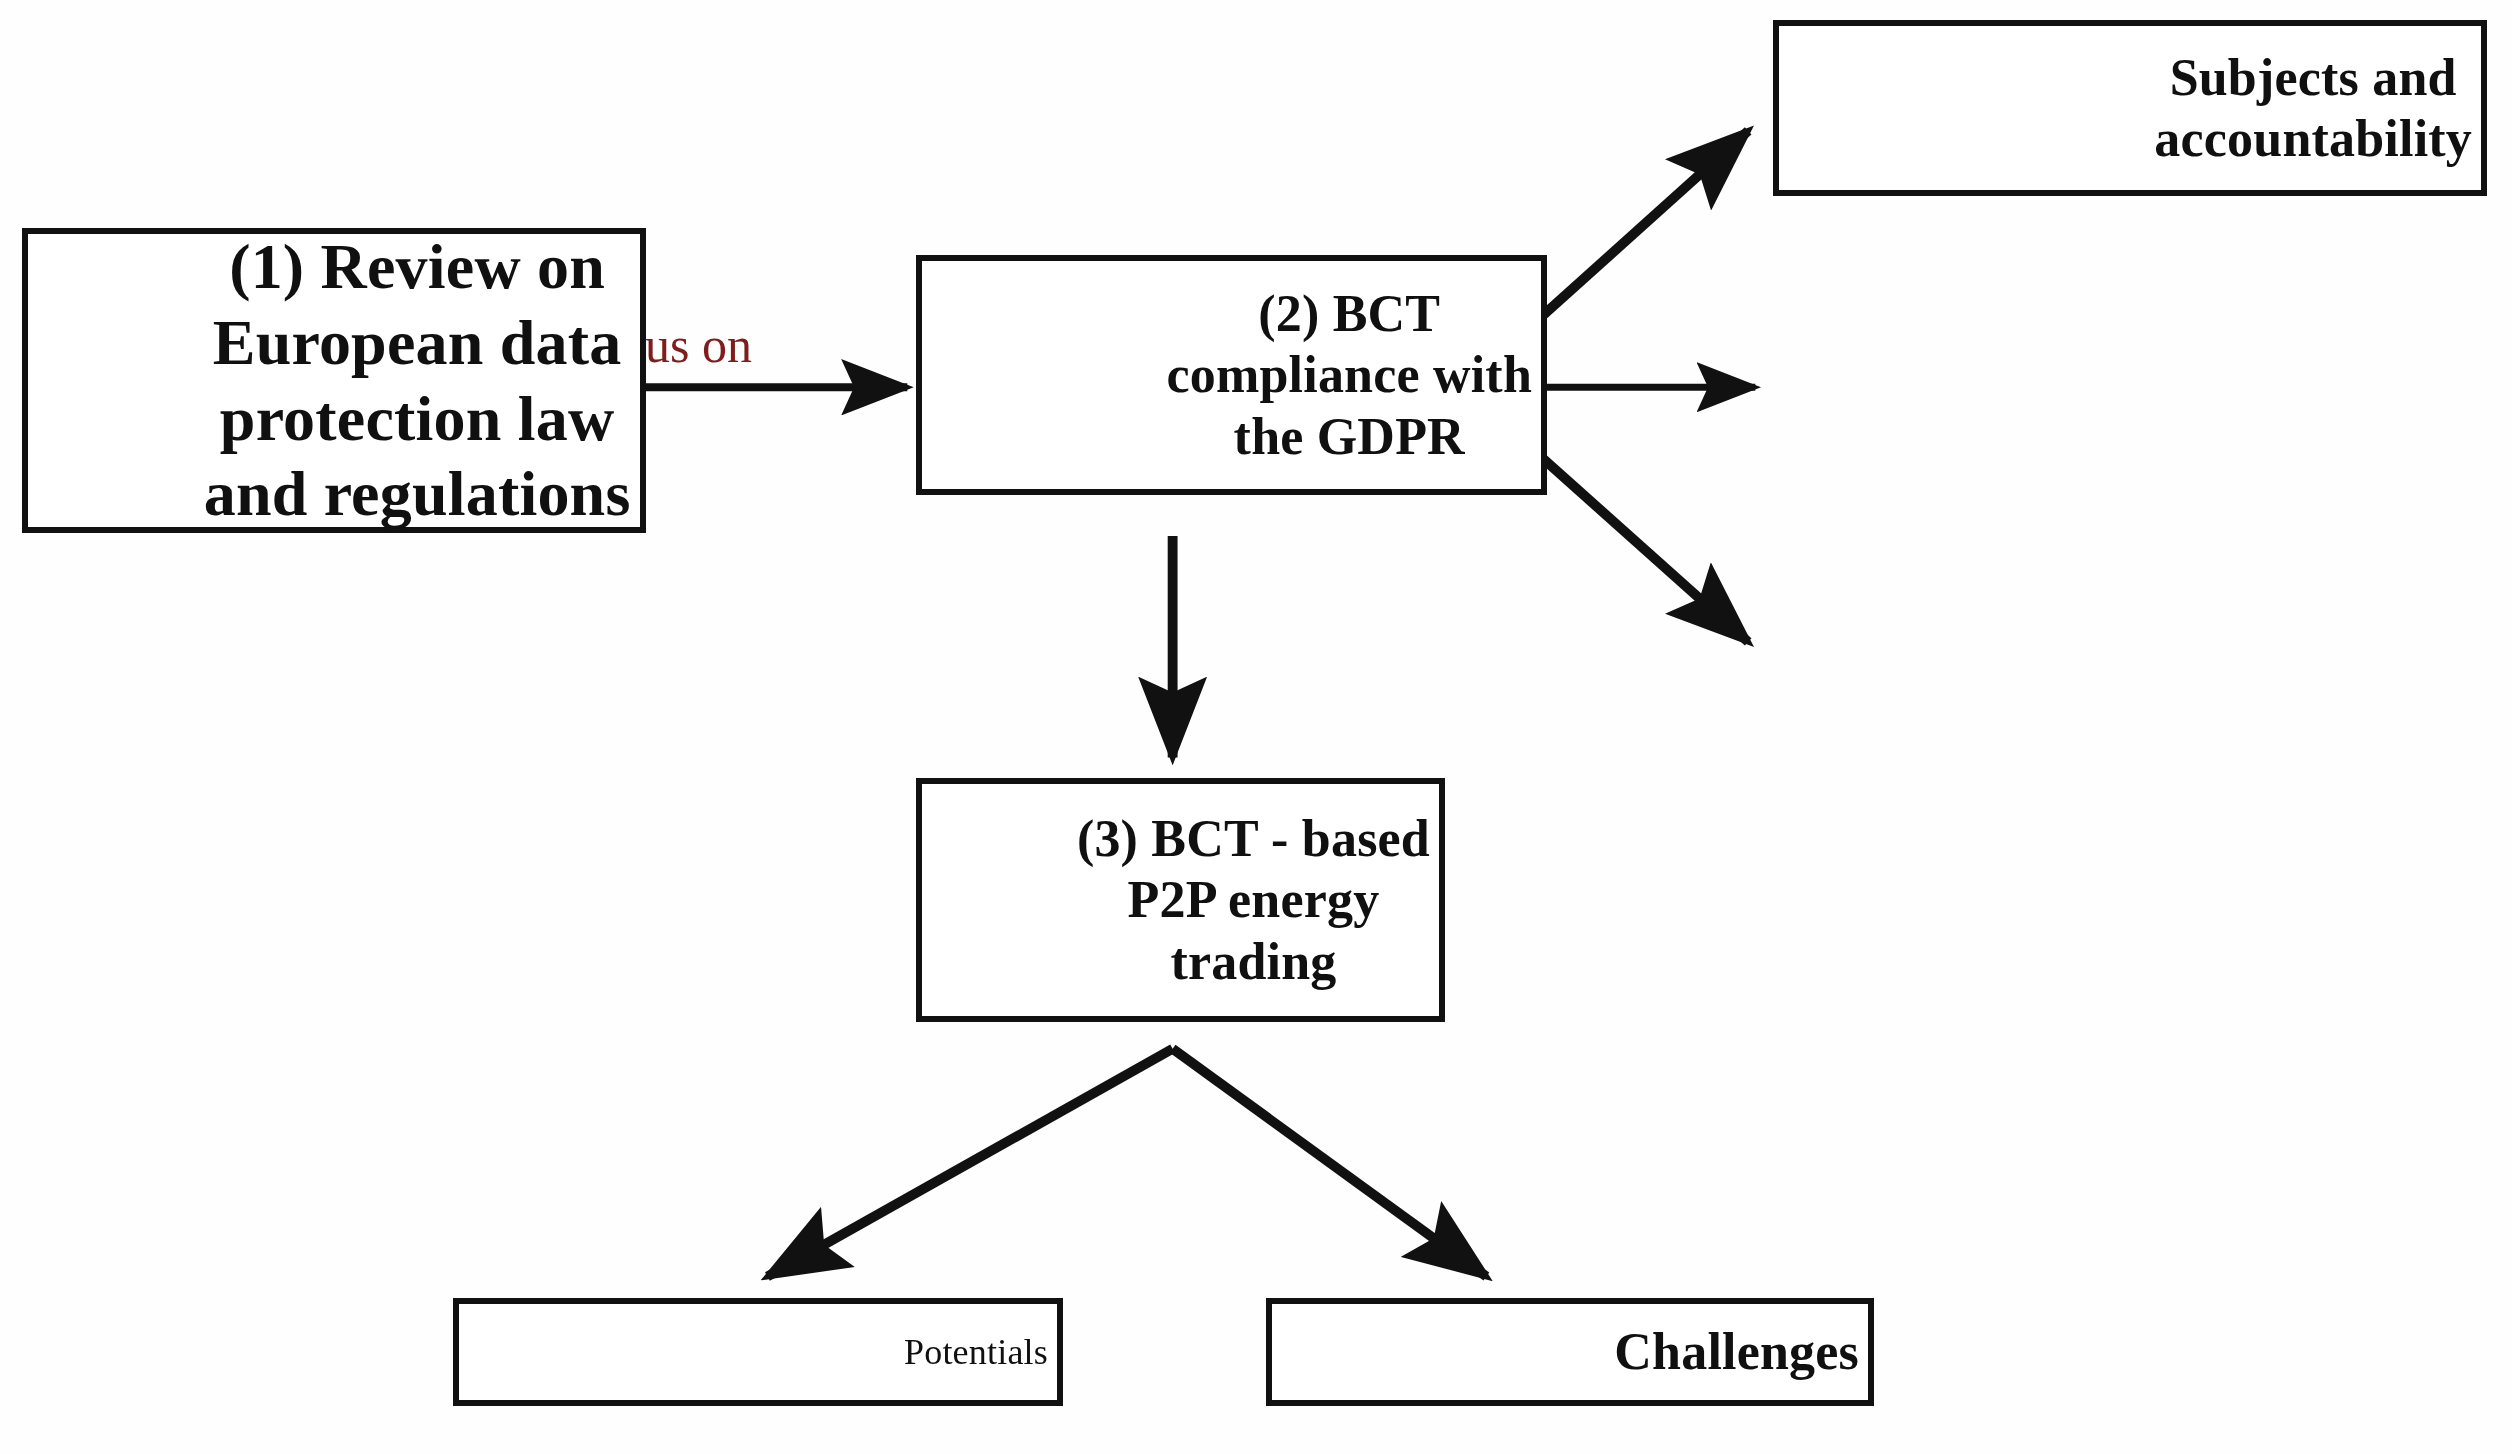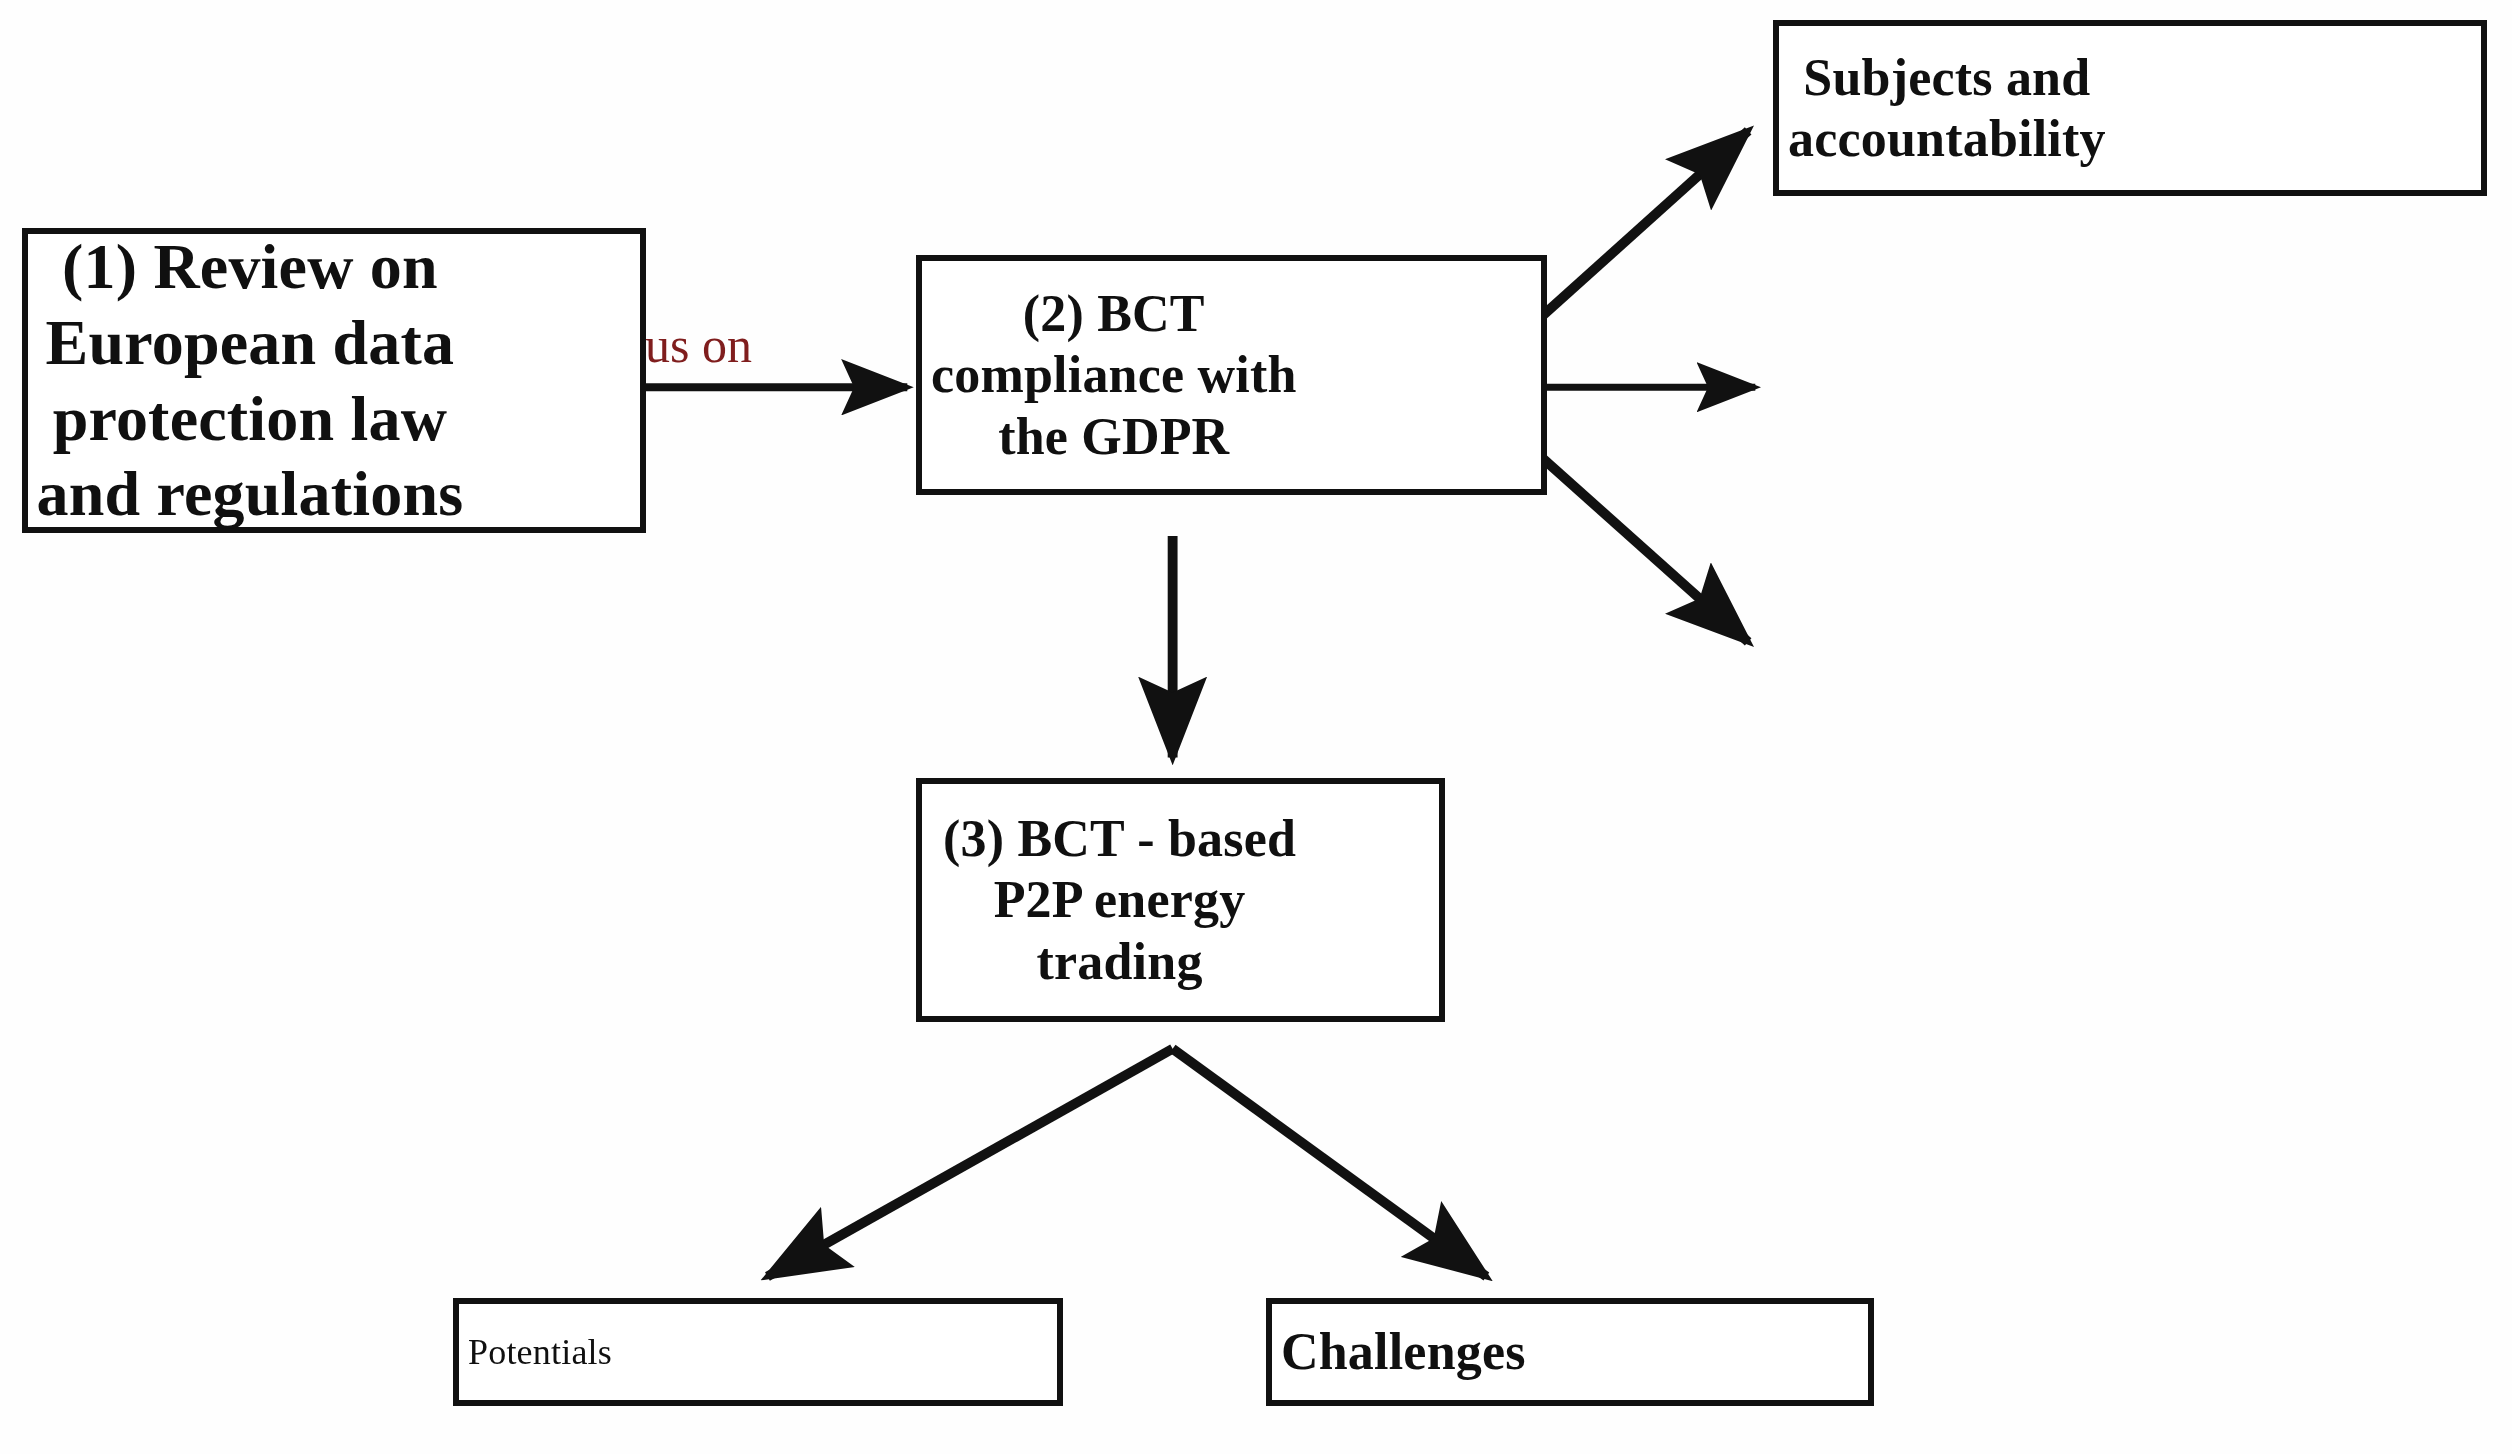--- a/index.html
+++ b/index.html
@@ -18,21 +18,21 @@
     background: #fefefe;
     overflow: hidden;
   }
   .node {
     position: absolute;
     box-sizing: border-box;
     background: #ffffff;
     border: 6.3px solid #111111;
     display: flex;
     align-items: center;
-    justify-content: flex-start;
+    justify-content: flex-end;
     text-align: center;
     color: #101010;
     font-weight: 700;
     line-height: 1.18;
     letter-spacing: 0.2px;
   }
   .node-text {
     display: block;
     white-space: pre-line;
     padding: 0 9px;

